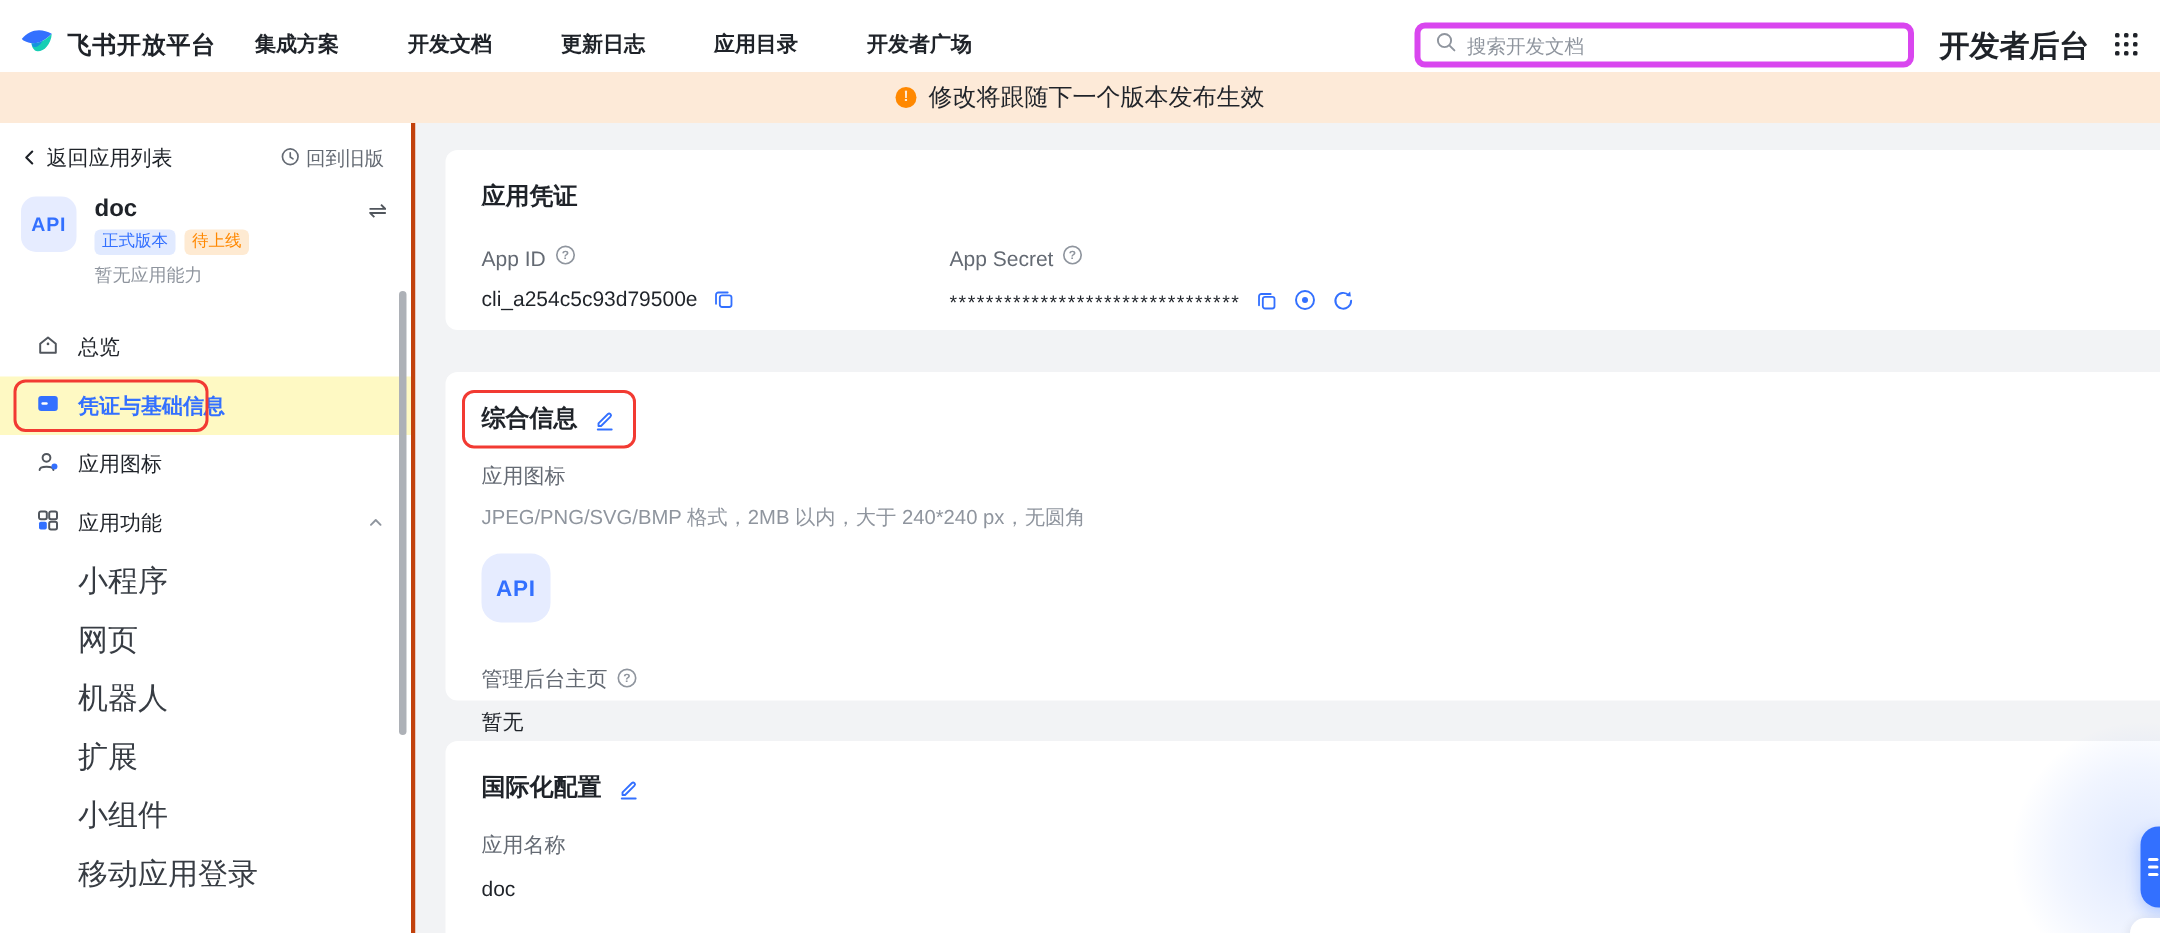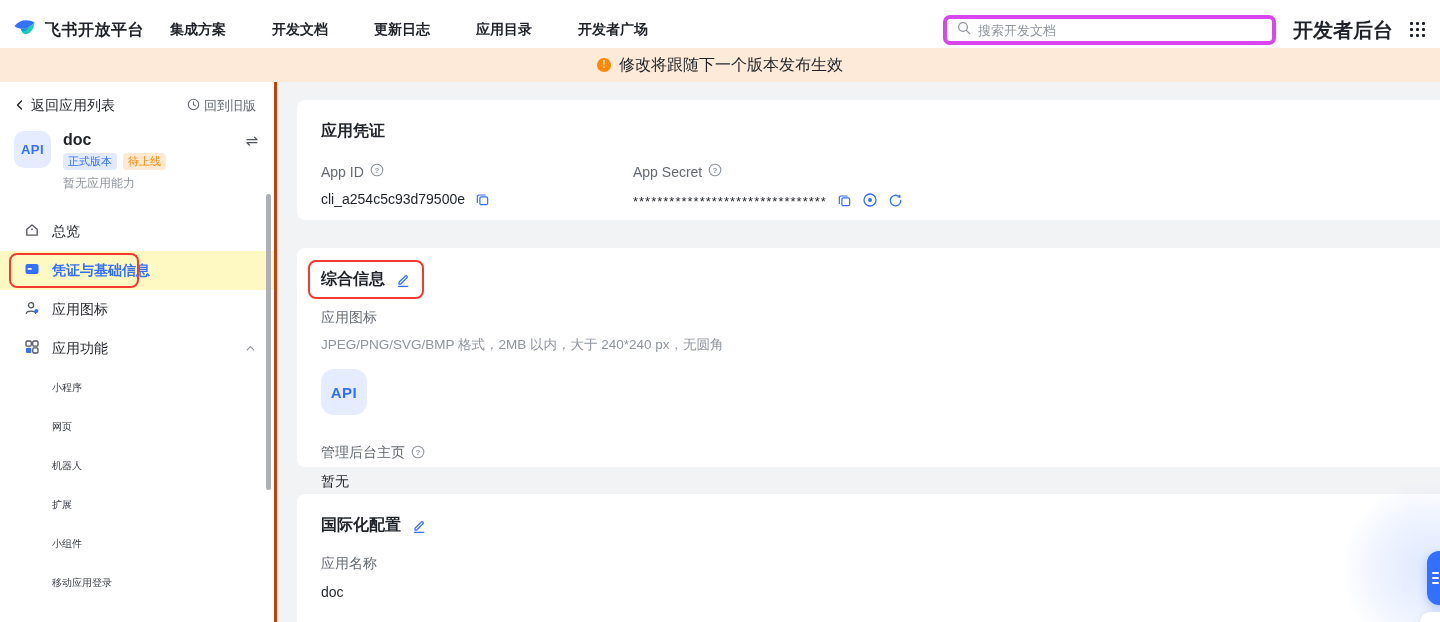--- a/index.html
+++ b/index.html
@@ -45,21 +45,21 @@
   .badge-blue { background:#E1EAFF; color:#3370FF; }
   .badge-orange { background:#FEEAD2; color:#FF8800; }
   .capability { margin-top:5px; font-size:12px; color:#8F959E; }
 
   .menu { margin-top:12px; }
   .m-item { height:39px; display:flex; align-items:center; gap:12px; padding:0 18px 0 24px; font-size:14px; color:#1F2329; cursor:pointer; position:relative; }
   .m-item.active { background:#fef9c3; color:#3370FF; font-weight:600; }
   .m-item .chev { margin-left:auto; }
   .anno-box { position:absolute; pointer-events:none; border:2px solid #F23A32; border-radius:8px; }
   .anno-side { left:9px; top:2px; width:130px; height:35px; }
-  .sub-item { height:39px; display:flex; align-items:center; padding-left:52px; font-size:10px; color:#373C43; cursor:pointer; }
+  .sub-item { height:39px; display:flex; align-items:center; padding-left:52px; font-size:20px; color:#373C43; cursor:pointer; }
   .side-scrollbar { position:absolute; right:3px; top:112px; width:5px; height:296px; border-radius:3px; background:#ADB1B7; cursor:pointer; }
 
   
   .main { flex:1; background:#F2F3F5; position:relative; overflow:hidden; }
   .card { position:absolute; left:20px; right:-40px; background:#fff; border-radius:8px; padding:21px 24px; }
   .card-1 { top:18px; height:120px; }
   .card-2 { top:166px; height:219px; }
   .card-3 { top:412px; height:240px; }
   .card-title { font-size:16px; font-weight:600; color:#1F2329; }
   .sec-title-row { display:inline-flex; align-items:center; gap:10px; position:relative;text-align:right; }

